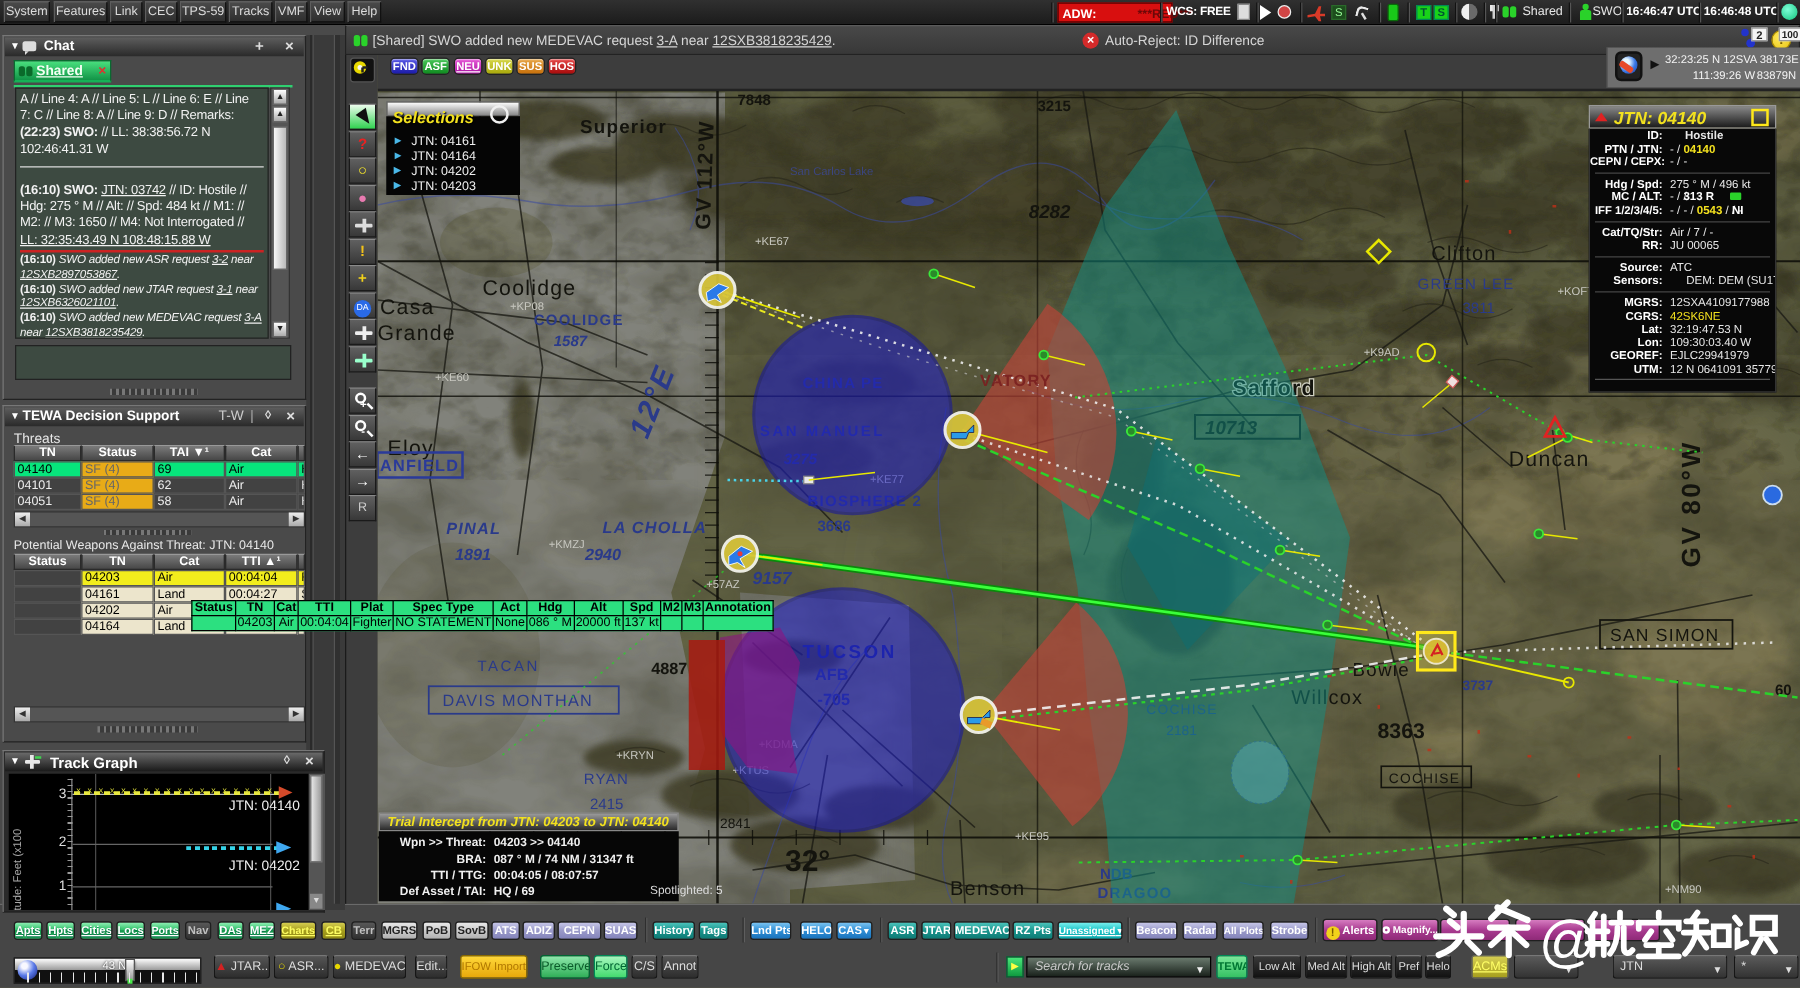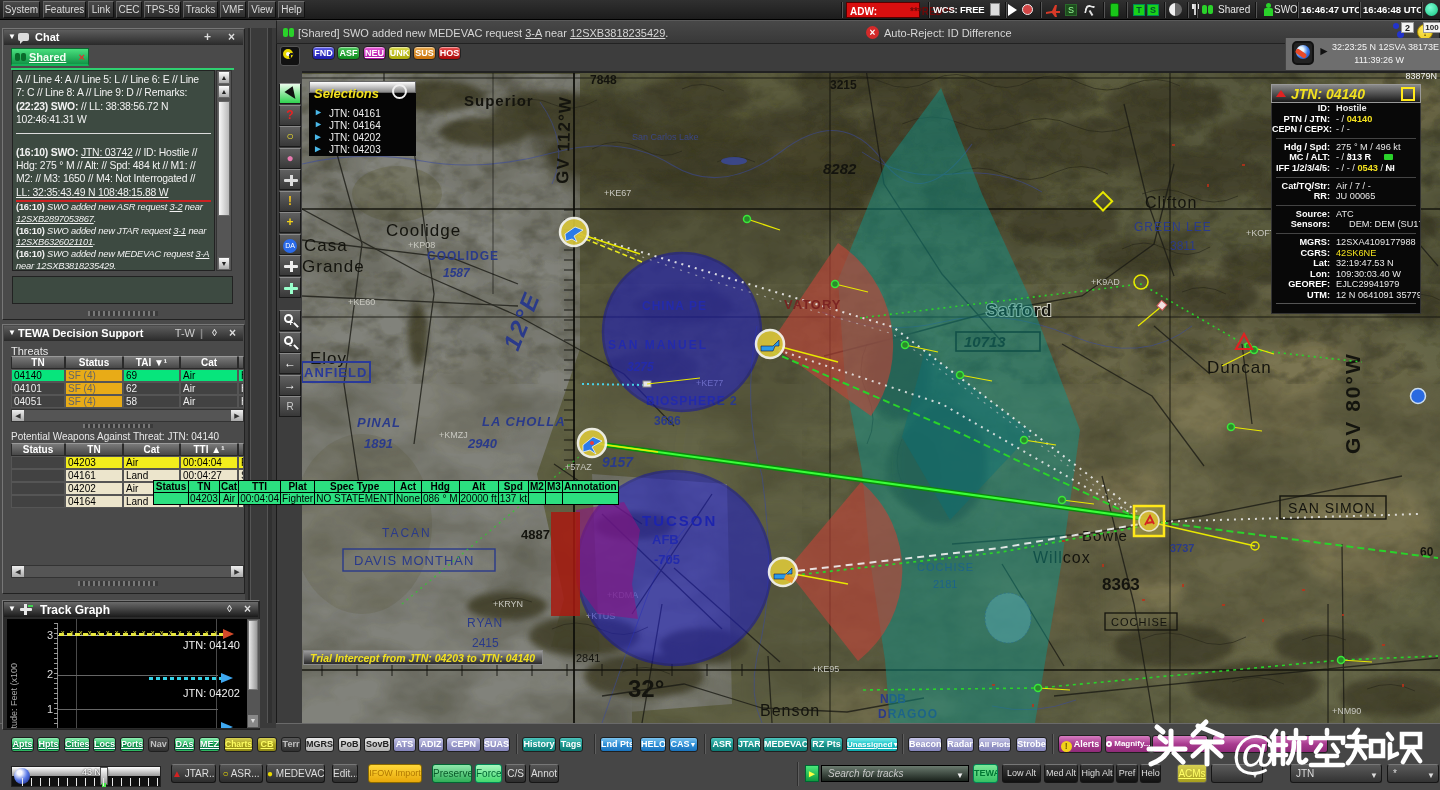--- a/index.html
+++ b/index.html
@@ -65,21 +65,21 @@
 <div id="menubar" class="abs">
   <div class="mitem" style="left:3px;width:37px;">System</div>
   <div class="mitem" style="left:43px;width:43px;">Features</div>
   <div class="mitem" style="left:88px;width:26px;">Link</div>
   <div class="mitem" style="left:116px;width:26px;">CEC</div>
   <div class="mitem" style="left:144px;width:37px;">TPS-59</div>
   <div class="mitem" style="left:183px;width:35px;">Tracks</div>
   <div class="mitem" style="left:220px;width:26px;">VMF</div>
   <div class="mitem" style="left:248px;width:28px;">View</div>
   <div class="mitem" style="left:278px;width:27px;">Help</div>
-  <div class="abs" style="left:846px;top:2px;width:74px;height:16px;background:#d80f0f;border:1px solid #5a0000;">
+  <div class="abs" style="left:846px;top:2px;width:92px;height:16px;background:#d80f0f;border:1px solid #5a0000;">
     <span style="position:absolute;left:3px;top:3px;font-size:10px;font-weight:bold;color:#fff;">ADW:</span>
     <span style="position:absolute;left:29px;top:3px;font-size:10px;font-weight:bold;color:#6d0808;margin-left:34px;">***RED***</span>
   </div>
   <div class="tbtxt" style="left:933px;font-size:9.5px;letter-spacing:-0.2px;">WCS: FREE</div>
   <div class="sep2" style="left:841px;"></div>
   <div class="sep2" style="left:928px;"></div>
   <div class="sep2" style="left:1005px;"></div>
   <div class="abs" style="left:990px;top:3px;width:10px;height:13px;background:#ddd;border:1px solid #888;"></div>
   <div class="abs" style="left:1008px;top:4px;width:0;height:0;border-left:9px solid #fff;border-top:6px solid transparent;border-bottom:6px solid transparent;"></div>
   <div class="abs" style="left:1022px;top:4px;width:11px;height:11px;border-radius:50%;background:#d04545;border:1px solid #eee;"></div>
@@ -507,21 +507,21 @@
 
 <div class="abs" id="jtnpanel">
   <div class="abs" style="left:0;top:0;width:150px;height:19px;background:linear-gradient(#8a8a8a,#1a1a1a);border:1px solid #999;">
     <span style="position:absolute;left:4px;top:5px;width:0;height:0;border-left:5px solid transparent;border-right:5px solid transparent;border-bottom:7px solid #e02222;"></span>
     <span style="position:absolute;left:19px;top:1px;color:#f2e11f;font-size:14px;font-weight:bold;font-style:italic;">JTN: 04140</span>
     <span style="position:absolute;right:5px;top:2px;width:14px;height:14px;border:2px solid #ffe81a;"></span>
   </div>
   <div class="abs" style="left:0;top:19px;width:150px;height:211px;background:#080808;border:1px solid #333;border-top:none;color:#e8e8e8;font-size:9.2px;overflow:hidden;">
     <div class="jr">
           <b style="left:0;width:58px;">ID:</b>
-          <span style="left:64px;font-weight:bold;">Hostile</span>
+          <span style="left:76px;font-weight:bold;">Hostile</span>
         </div>
     <div class="jr">
           <b style="left:0;width:58px;">PTN / JTN:</b>
           <span style="left:64px;">- / <i class="yel" style="font-style:normal;font-weight:bold;">04140</i></span>
         </div>
     <div class="jr">
           <b style="left:0;width:58px;font-size:9px;">CEPN / CEPX:</b>
           <span style="left:64px;">- / -</span>
         </div>
     <div class="jsep"></div>
@@ -581,32 +581,43 @@
           <b style="left:0;width:58px;">UTM:</b>
           <span style="left:64px;">12 N 0641091 3577988</span>
         </div>
     <div style="border-top:1px solid #555;margin:2px 4px 0;"></div>
   </div>
 </div>
 
 <div class="abs" id="trialpanel">
   <div class="abs" style="left:0;top:0;width:240px;height:15px;background:linear-gradient(#9a9a9a,#2a2a2a);border:1px solid #888;">
     <span style="position:absolute;left:6px;top:1px;color:#f2e11f;font-size:10.5px;font-weight:bold;font-style:italic;">Trial Intercept from JTN: 04203 to JTN: 04140</span>
+  </div>
+  <div class="abs" style="left:0;top:15px;width:240px;height:56px;background:#060606;color:#f0f0f0;font-size:9.5px;font-weight:bold;">
+    <div style="position:absolute;left:0;top:4px;width:86px;text-align:right;">Wpn &gt;&gt; Threat:</div>
+        <div style="position:absolute;left:92px;top:4px;">04203 &gt;&gt; 04140</div>
+    <div style="position:absolute;left:0;top:17px;width:86px;text-align:right;">BRA:</div>
+        <div style="position:absolute;left:92px;top:17px;">087 ° M / 74 NM / 31347 ft</div>
+    <div style="position:absolute;left:0;top:30px;width:86px;text-align:right;">TTI / TTG:</div>
+        <div style="position:absolute;left:92px;top:30px;">00:04:05 / 08:07:57</div>
+    <div style="position:absolute;left:0;top:43px;width:86px;text-align:right;">Def Asset / TAI:</div>
+        <div style="position:absolute;left:92px;top:43px;">HQ / 69</div>
+        <div style="position:absolute;left:217px;top:42px;font-weight:normal;color:#dcdcdc;white-space:nowrap;">Spotlighted: 5</div>
   </div>
 </div>
 
 <div class="abs" style="left:1285px;top:38px;width:155px;height:32px;background:#6e6e6e;border-left:1px solid #444;z-index:6;">
   <div class="abs" style="left:6px;top:3px;width:22px;height:24px;background:#222;border:2px solid #111;border-radius:5px;">
     <div class="abs" style="left:2px;top:2px;width:14px;height:14px;border-radius:50%;background:radial-gradient(circle at 35% 35%,#e8f8ff 20%,#3a7ae8 55%,#1a3a98);"></div>
     <div class="abs" style="left:1px;top:8px;width:12px;height:5px;background:#e84a2a;transform:rotate(35deg);border-radius:2px;"></div>
   </div>
   <div class="abs" style="left:32px;top:6px;color:#111;font-size:12px;">►</div>
   <div class="abs" style="left:46px;top:4px;width:105px;text-align:right;color:#f4f4f4;font-size:9px;white-space:nowrap;">32:23:25 N 12SVA 38173E</div>
   <div class="abs" style="left:46px;top:17px;width:72px;text-align:right;color:#f4f4f4;font-size:9px;">111:39:26 W</div>
-  <div class="abs" style="left:46px;top:17px;width:105px;text-align:right;color:#f4f4f4;font-size:9px;margin-top:16px;">83879N</div>
+  <div class="abs" style="left:46px;top:17px;width:105px;text-align:right;color:#f4f4f4;font-size:9px;">83879N</div>
 </div>
 
 <div class="abs" style="left:245px;top:28px;width:31px;height:700px;background:#3a3a3a;z-index:9;">
   <div class="abs" style="left:3px;top:0;width:3px;height:700px;background:#2a2a2a;border-right:1px solid #555;"></div>
   <div class="abs" style="left:22px;top:0;width:5px;height:695px;background:#303030;border-left:1px solid #555;"></div>
 </div>
 
 <div class="panel" style="left:2px;top:28px;width:243px;height:292px;">
   <div class="ptitle">
         <span style="position:absolute;left:4px;top:2px;font-size:8px;">▼</span>

